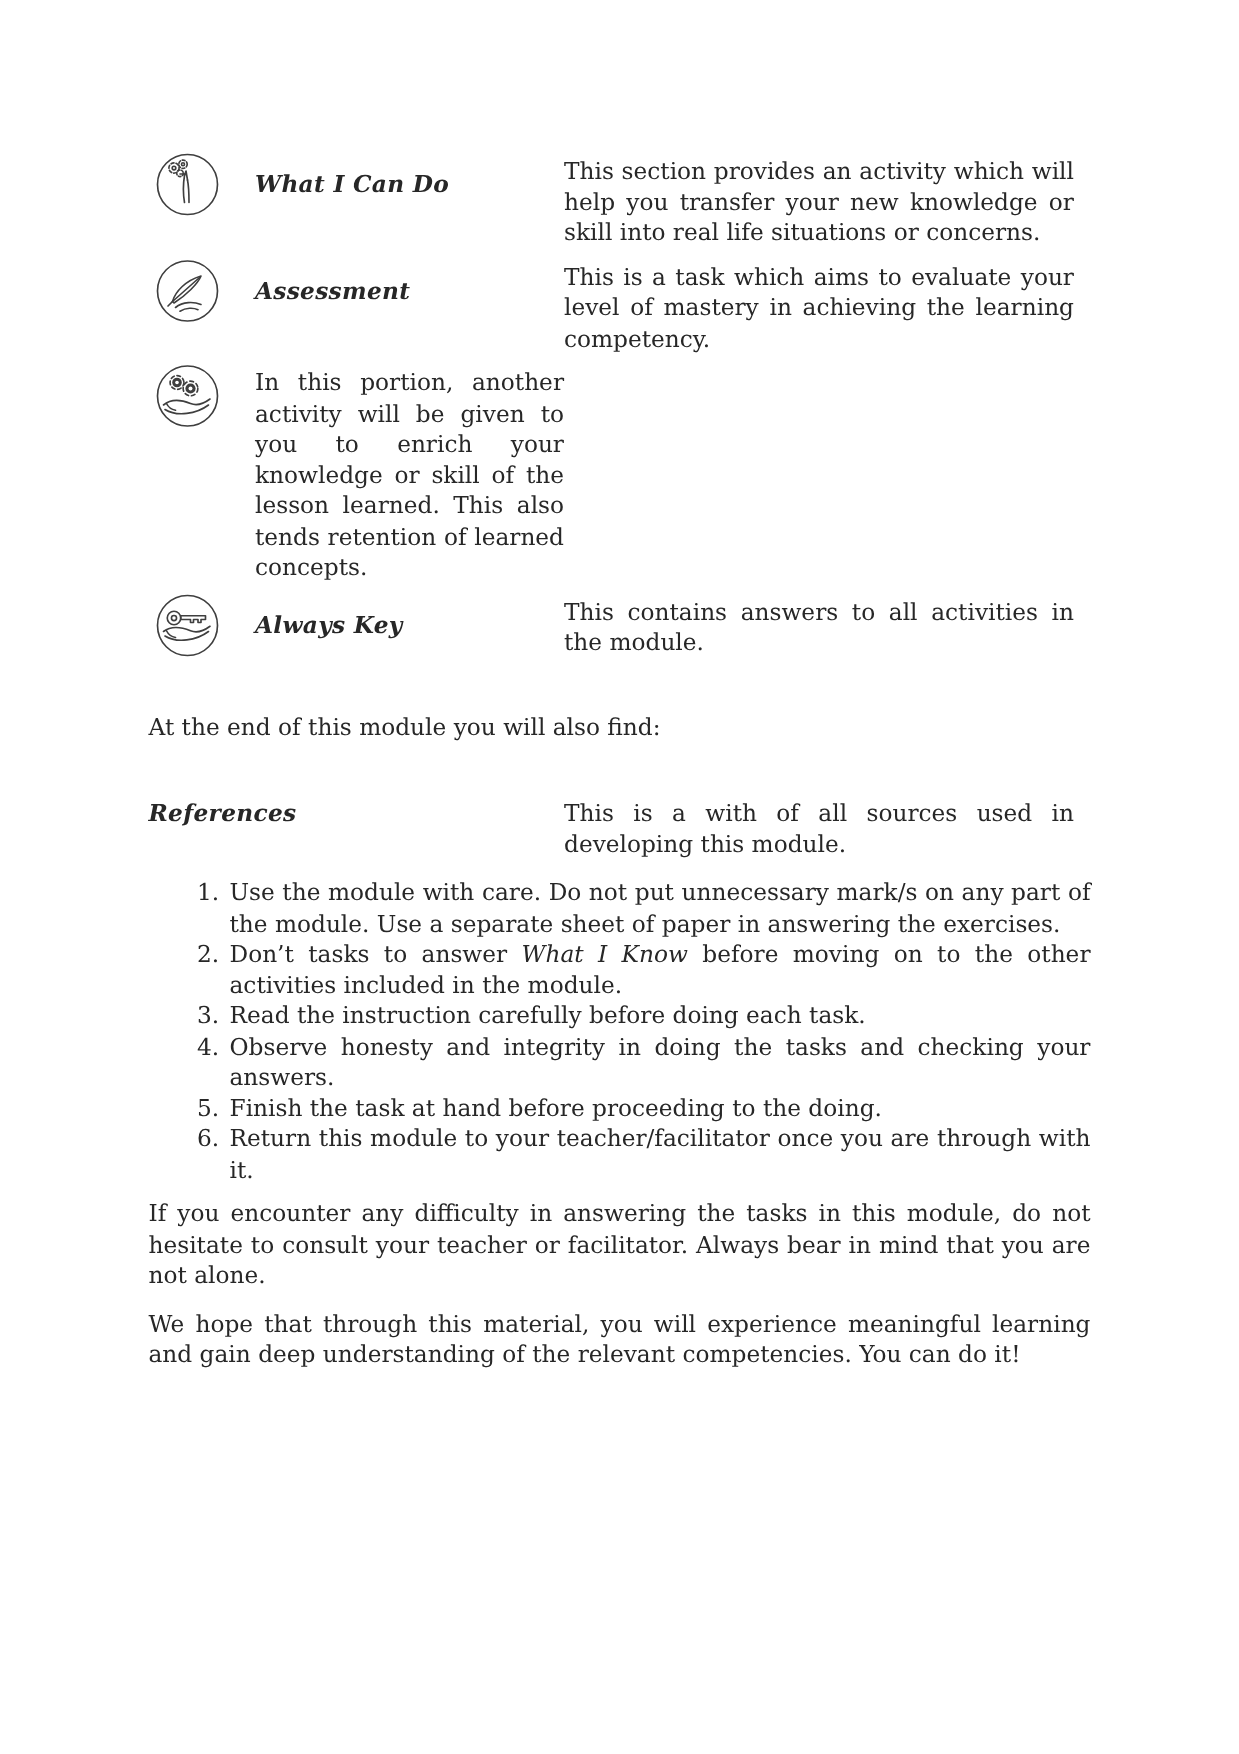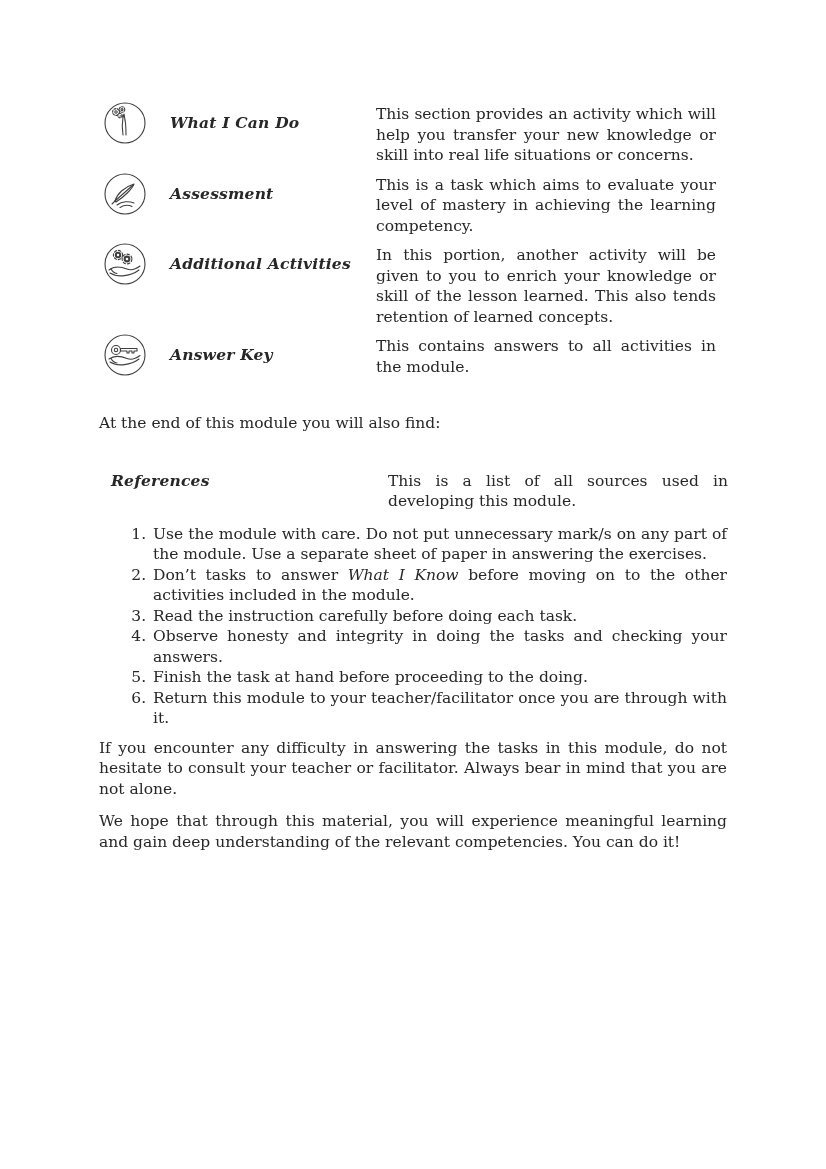--- a/index.html
+++ b/index.html
@@ -29,21 +29,20 @@
     font-style: italic;
     padding-top: 12px;
     letter-spacing: 0.2px;
   }
   .dcol { text-align: justify; padding-top: 3px; }
   .lead { margin: 36px 0 0 0; }
   .refrow {
     display: grid;
     grid-template-columns: 277px 340px;
     margin-top: 37px;
-    margin-left: 12px;
   }
   .reflabel { font-weight: bold; font-style: italic; letter-spacing: 0.2px; }
   .lead2 { margin: 40px 0 0 0; }
   ol.reminders { margin: 12px 0 0 0; padding: 0 0 0 52px; }
   ol.reminders li { text-align: justify; padding-left: 2px; }
   .para { text-align: justify; margin: 9px 0 0 0; }
   .para + .para { margin-top: 12px; }
   .pagenum {
     position: absolute;
     left: 0; right: 0;
@@ -121,49 +120,48 @@
             <circle cx="15" cy="13" r="1.2" fill="#ffffff"></circle>
             <circle cx="24" cy="17" r="3.4" fill="#3f3f3f"></circle>
             <circle class="ink" cx="24" cy="17" r="4.9" stroke-dasharray="2.5 2" stroke-width="2.6"></circle>
             <circle cx="24" cy="17" r="1.3" fill="#ffffff"></circle>
             <path class="ink" d="M6,28 C12,23 19,25 24,27 C29,29 33,27 37,24"></path>
             <path class="ink" d="M7,31 C15,36 28,34 36,28"></path>
             <path class="ink" d="M8,27 C9,29 11,31 14,31.5"></path>
           </svg>
         </span>
       </div>
-      <div class="lcol">Additional Activities</div>
       <div class="dcol">In this portion, another activity will be given to you to enrich your knowledge or skill of the lesson learned. This also tends retention of learned concepts.</div>
     </div>
 
     <div class="irow">
       <div>
         <span class="icon-wrap">
           <svg width="44" height="44" viewBox="0 0 44 44">
             <circle class="ink" cx="22" cy="22" r="20"></circle>
             <circle class="ink" cx="13" cy="17" r="4.5"></circle>
             <circle class="ink" cx="13" cy="17" r="1.7"></circle>
             <path class="ink" d="M17.5,15.5 L34,15.5 L34,18 L31,18 L31,20 L29,20 L29,18 L26,18 L26,20 L24,20 L24,18 L17.5,18 Z"></path>
             <path class="ink" d="M6,26 C12,21.5 19,23.5 24,25.5 C29,27.5 33,25.5 37,22.5"></path>
             <path class="ink" d="M7,29 C15,34 28,32 36,26"></path>
             <path class="ink" d="M8,25.5 C9,27.5 11,29.5 14,30"></path>
           </svg>
         </span>
       </div>
-      <div class="lcol">Answer Key</div>
+      <div class="lcol">Always Key</div>
       <div class="dcol">This contains answers to all activities in the module.</div>
     </div>
 
   </section>
 
   <p class="lead">At the end of this module you will also find:</p>
 
   <div class="refrow">
     <div class="reflabel">References</div>
-    <div class="dcol" style="padding-top:0;">This is a list of all sources used in developing this module.</div>
+    <div class="dcol" style="padding-top:0;">This is a with of all sources used in developing this module.</div>
   </div>
 
 
   <ol class="reminders">
       <li><span>Use the module with care. Do not put unnecessary mark/s on any part of the module. Use a separate sheet of paper in answering the exercises.</span></li>
       <li><span>Don’t tasks to answer </span><i>What I Know</i><span> before moving on to the other activities included in the module.</span></li>
       <li><span>Read the instruction carefully before doing each task.</span></li>
       <li><span>Observe honesty and integrity in doing the tasks and checking your answers.</span></li>
       <li><span>Finish the task at hand before proceeding to the doing.</span></li>
       <li><span>Return this module to your teacher/facilitator once you are through with it.</span></li>

